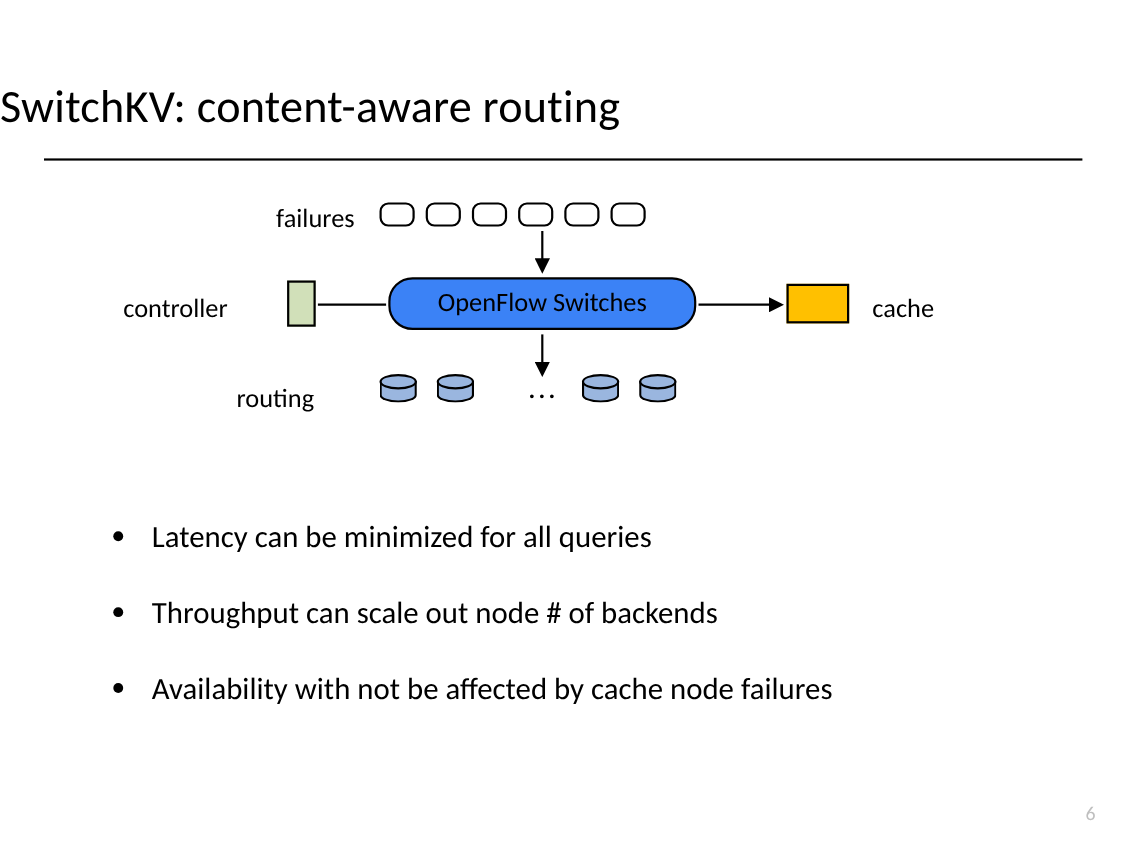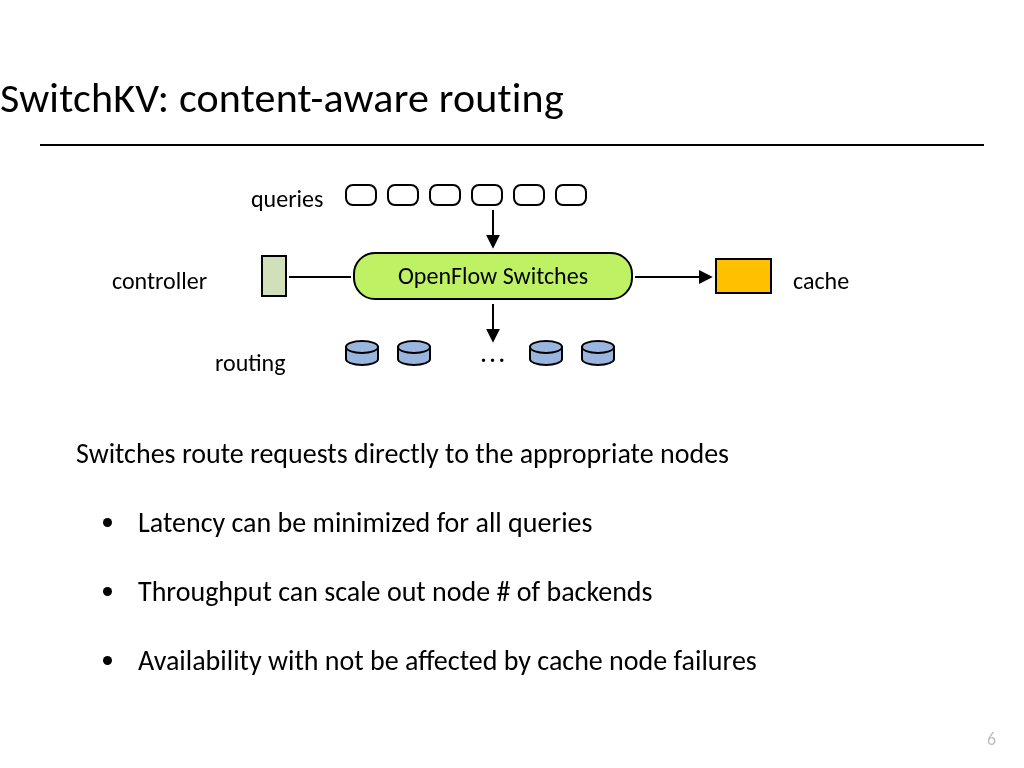--- a/index.html
+++ b/index.html
@@ -73,21 +73,21 @@
     box-sizing: border-box;
   }
 
   
   .switches {
     position: absolute;
     top: 82px;
     left: 353px;
     width: 280px;
     height: 48px;
-    background: #bef264;
+    background: #3b82f6;
     border: 2.5px solid #000;
     border-radius: 22px;
     box-sizing: border-box;
     text-align: center;
     line-height: 44px;
     font-size: 24px;
   }
 
   
   .cache-rect {
@@ -176,21 +176,21 @@
   }
 </style>
 </head>
 <body>
 
 <div class="title">SwitchKV: content-aware routing</div>
 <div class="hr"></div>
 
 <div class="diagram">
 
-  <div class="label clients-label">queries</div>
+  <div class="label clients-label">failures</div>
   <div class="label controller-label">controller</div>
   <div class="label cache-label">cache</div>
   <div class="label backends-label">routing</div>
 
   <div class="client-box" style="left:345px"></div>
   <div class="client-box" style="left:387px"></div>
   <div class="client-box" style="left:429px"></div>
   <div class="client-box" style="left:471px"></div>
   <div class="client-box" style="left:513px"></div>
   <div class="client-box" style="left:555px"></div>
@@ -232,21 +232,20 @@
     <line x1="493" y1="134" x2="493" y2="170" stroke="#000" stroke-width="2" marker-end="url(#ah)"></line>
 
     <line x1="289" y1="107" x2="351" y2="107" stroke="#000" stroke-width="2"></line>
 
     <line x1="635" y1="107" x2="710" y2="107" stroke="#000" stroke-width="2" marker-end="url(#ah)"></line>
   </svg>
 
 </div>
 
 <div class="body-text">
-  <div>Switches route requests directly to the appropriate nodes</div>
   <ul>
     <li>Latency can be minimized for all queries</li>
     <li>Throughput can scale out node # of backends</li>
     <li>Availability with not be affected by cache node failures</li>
   </ul>
 </div>
 
 <div class="page-num">6</div>
 
 </body></html>

